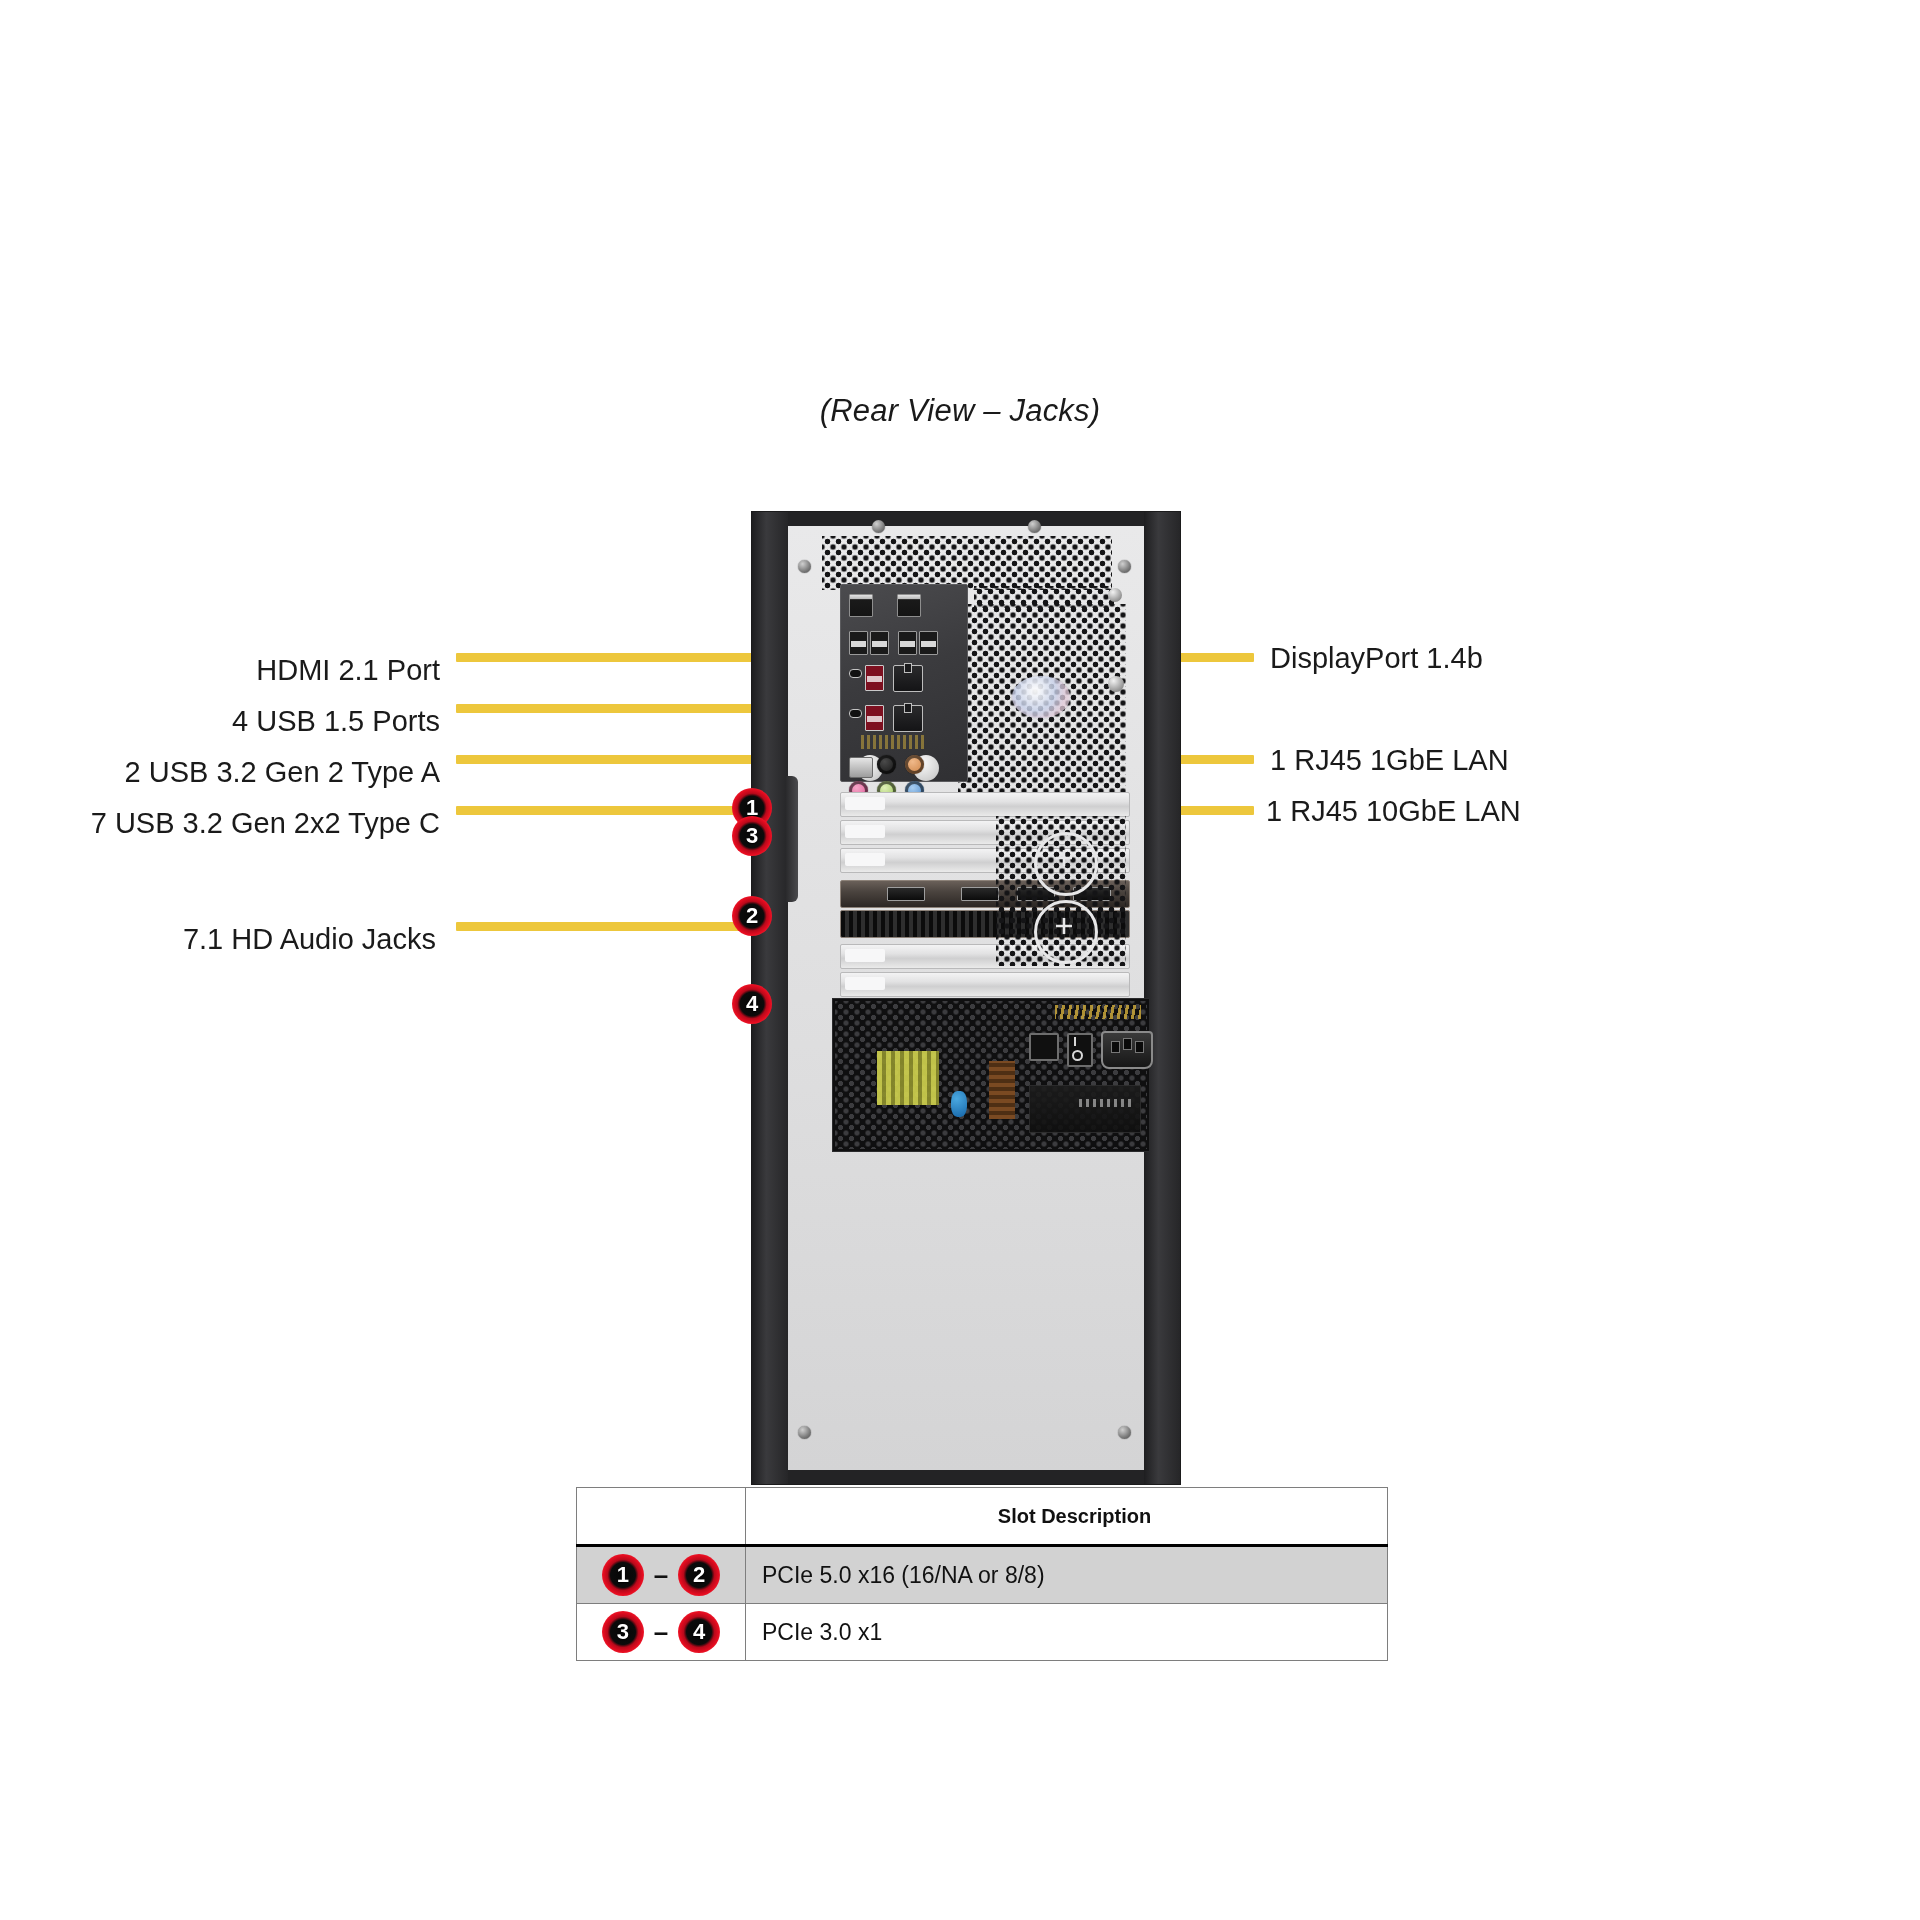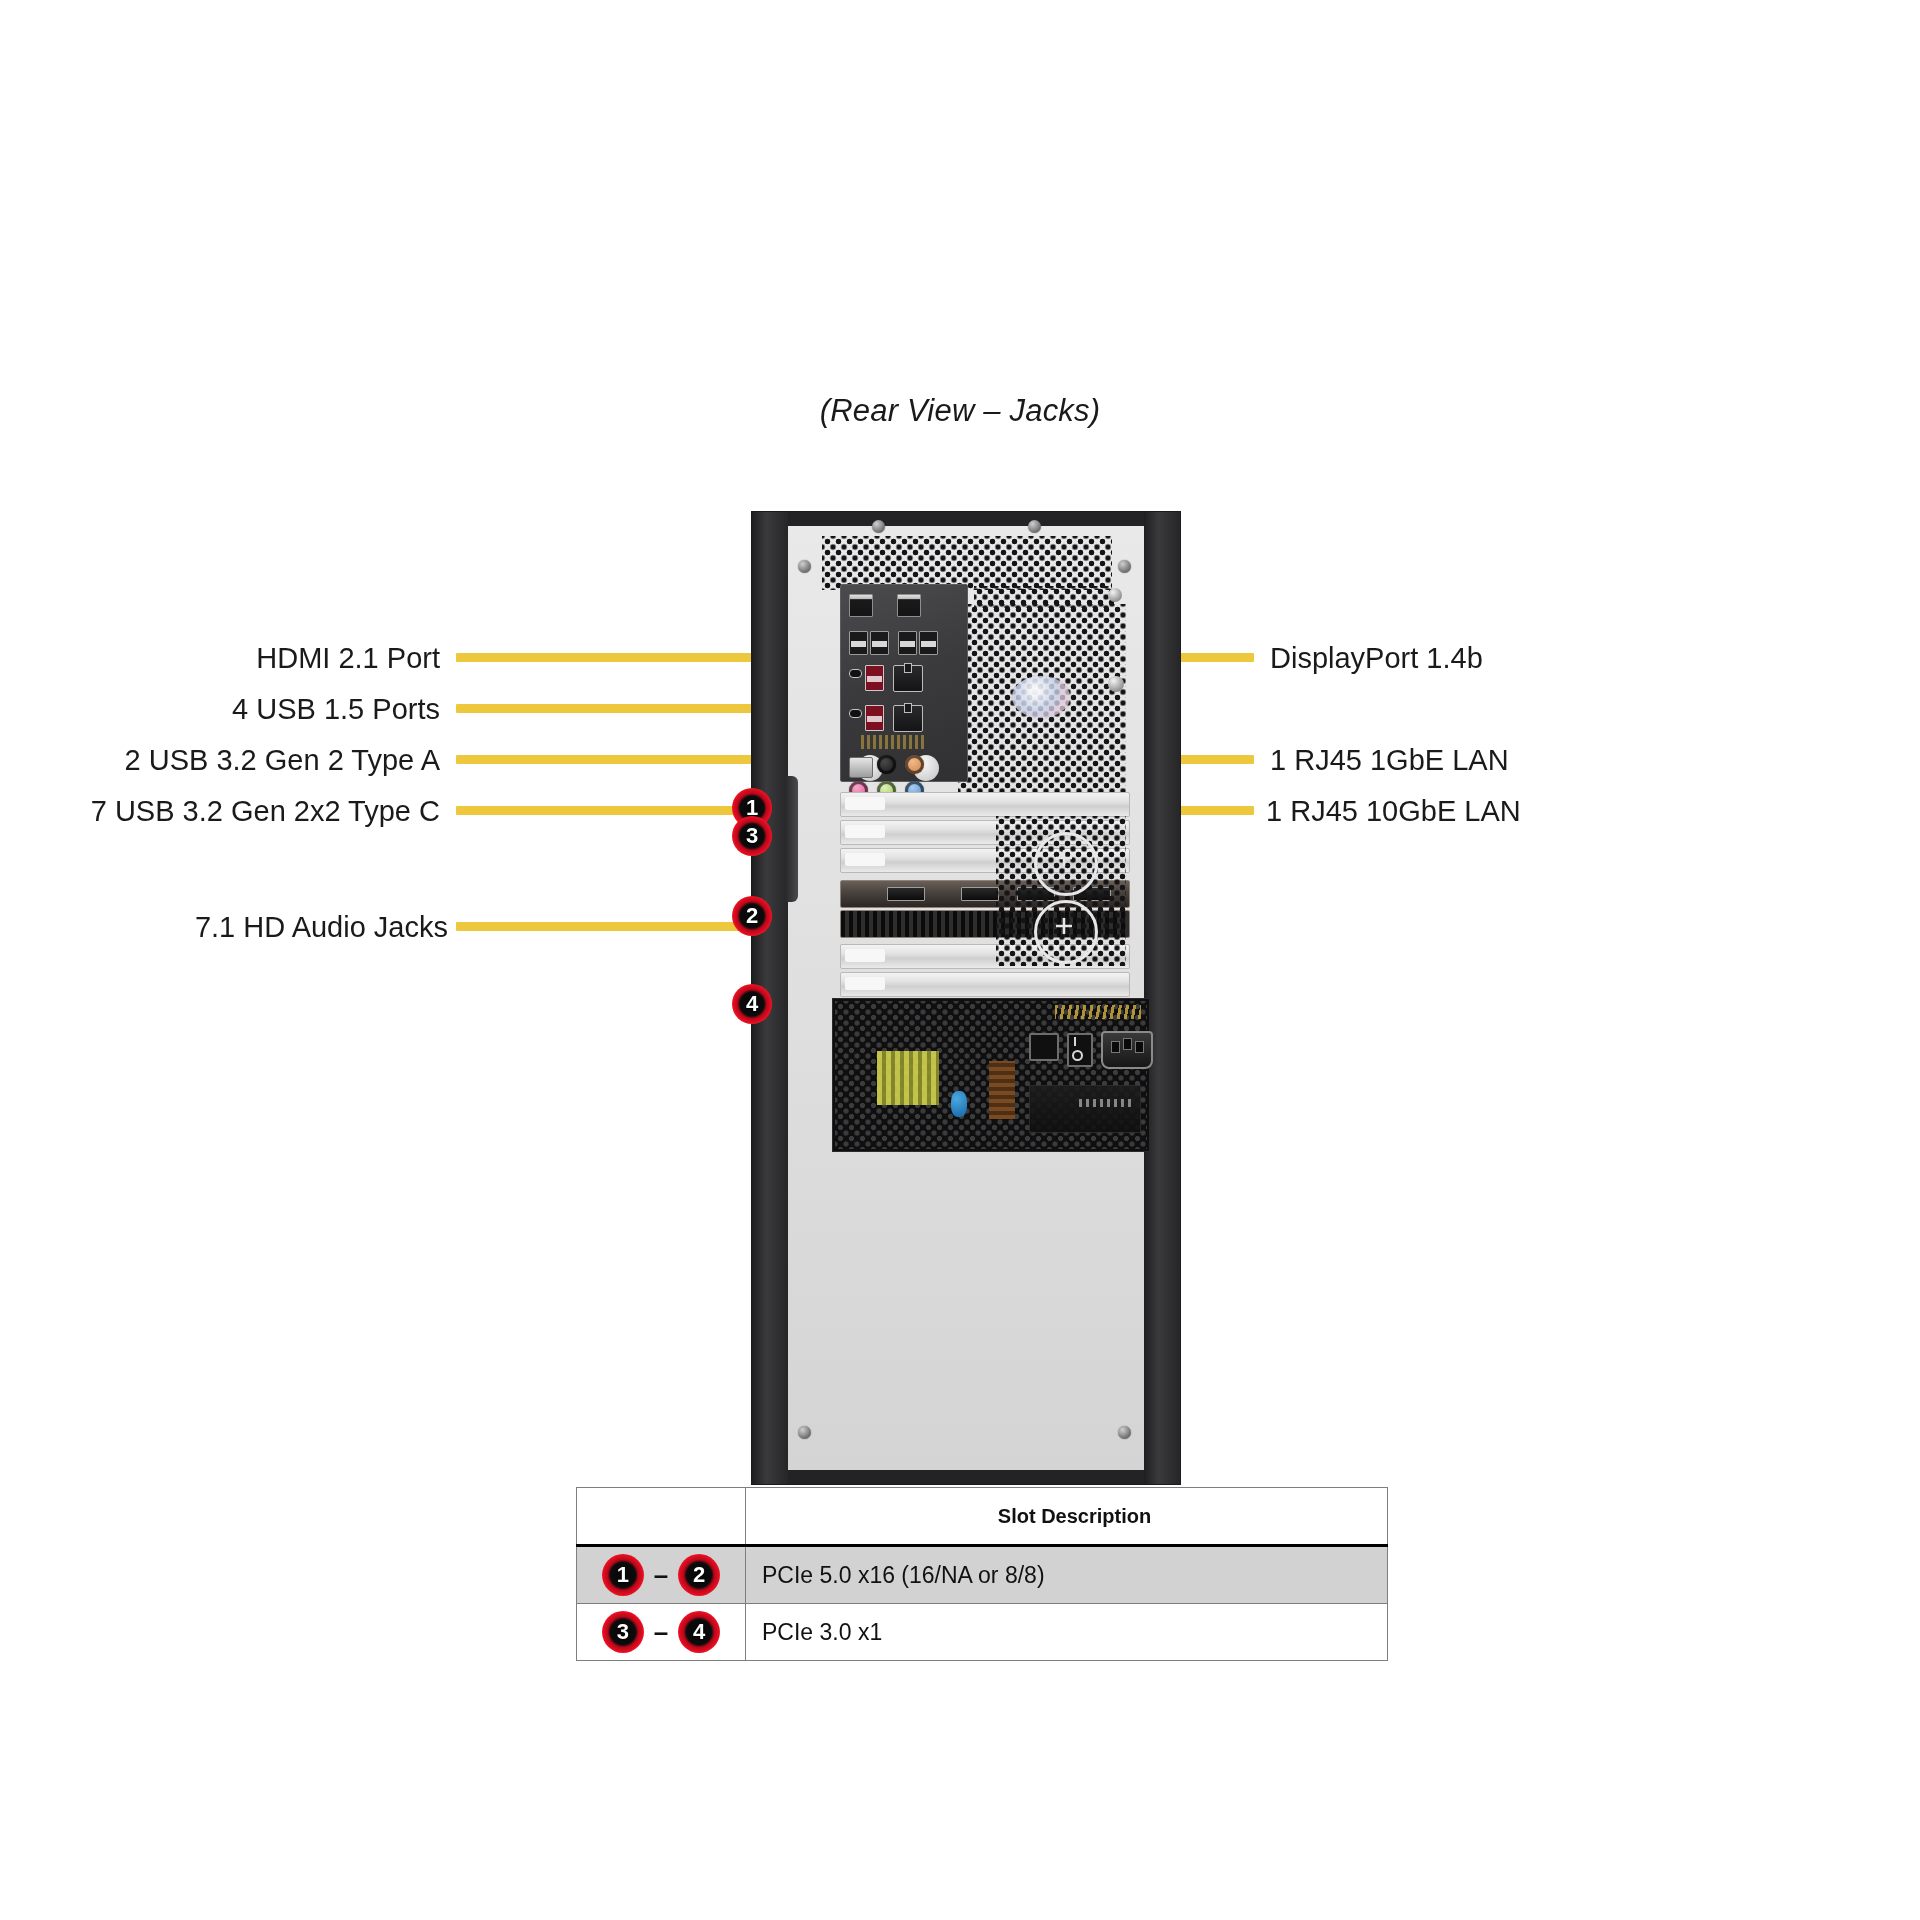--- a/index.html
+++ b/index.html
@@ -13,21 +13,21 @@
   
   #title{
     left:0;top:393px;width:1920px;text-align:center;
     font-style:italic;font-size:31px;color:#1a1a1a;letter-spacing:.2px;
   }
 
   
   .lbl{
     font-size:29px;color:#1a1a1a;white-space:nowrap;line-height:1;
   }
-  .lbl.r{text-align:right;}
+  .lbl.r{text-align:right;margin-top:12px;}
   .lbl.l{text-align:left;}
 
   
   .leader{background:#edc73c;height:9px;border-radius:1px;}
 
   
   #chassis{
     left:752px;top:512px;width:428px;height:972px;
     background:#2b2b2d;
     box-shadow:0 0 0 1px #1b1b1c;
@@ -158,21 +158,21 @@
 </style>
 </head>
 <body>
 
 <div class="abs" id="title">(Rear View – Jacks)</div>
 
 <div class="abs lbl r" style="left:120px;top:644px;width:320px;">HDMI 2.1 Port</div>
 <div class="abs lbl r" style="left:120px;top:695px;width:320px;">4 USB 1.5 Ports</div>
 <div class="abs lbl r" style="left:100px;top:746px;width:340px;">2 USB 3.2 Gen 2 Type A</div>
 <div class="abs lbl r" style="left:80px;top:797px;width:360px;">7 USB 3.2 Gen 2x2 Type C</div>
-<div class="abs lbl r" style="left:128px;top:913px;width:320px;">7.1 HD Audio Jacks</div>
+<div class="abs lbl r" style="left:116px;top:913px;width:320px;">7.1 HD Audio Jacks</div>
 
 <div class="abs leader" style="left:456px;top:653px;width:380px;"></div>
 <div class="abs leader" style="left:456px;top:704px;width:350px;"></div>
 <div class="abs leader" style="left:456px;top:755px;width:352px;"></div>
 <div class="abs leader" style="left:456px;top:806px;width:352px;"></div>
 <div class="abs leader" style="left:456px;top:922px;width:360px;"></div>
 
 <div class="abs lbl l" style="left:1270px;top:644px;">DisplayPort 1.4b</div>
 <div class="abs lbl l" style="left:1270px;top:746px;">1 RJ45 1GbE LAN</div>
 <div class="abs lbl l" style="left:1266px;top:797px;">1 RJ45 10GbE LAN</div>

